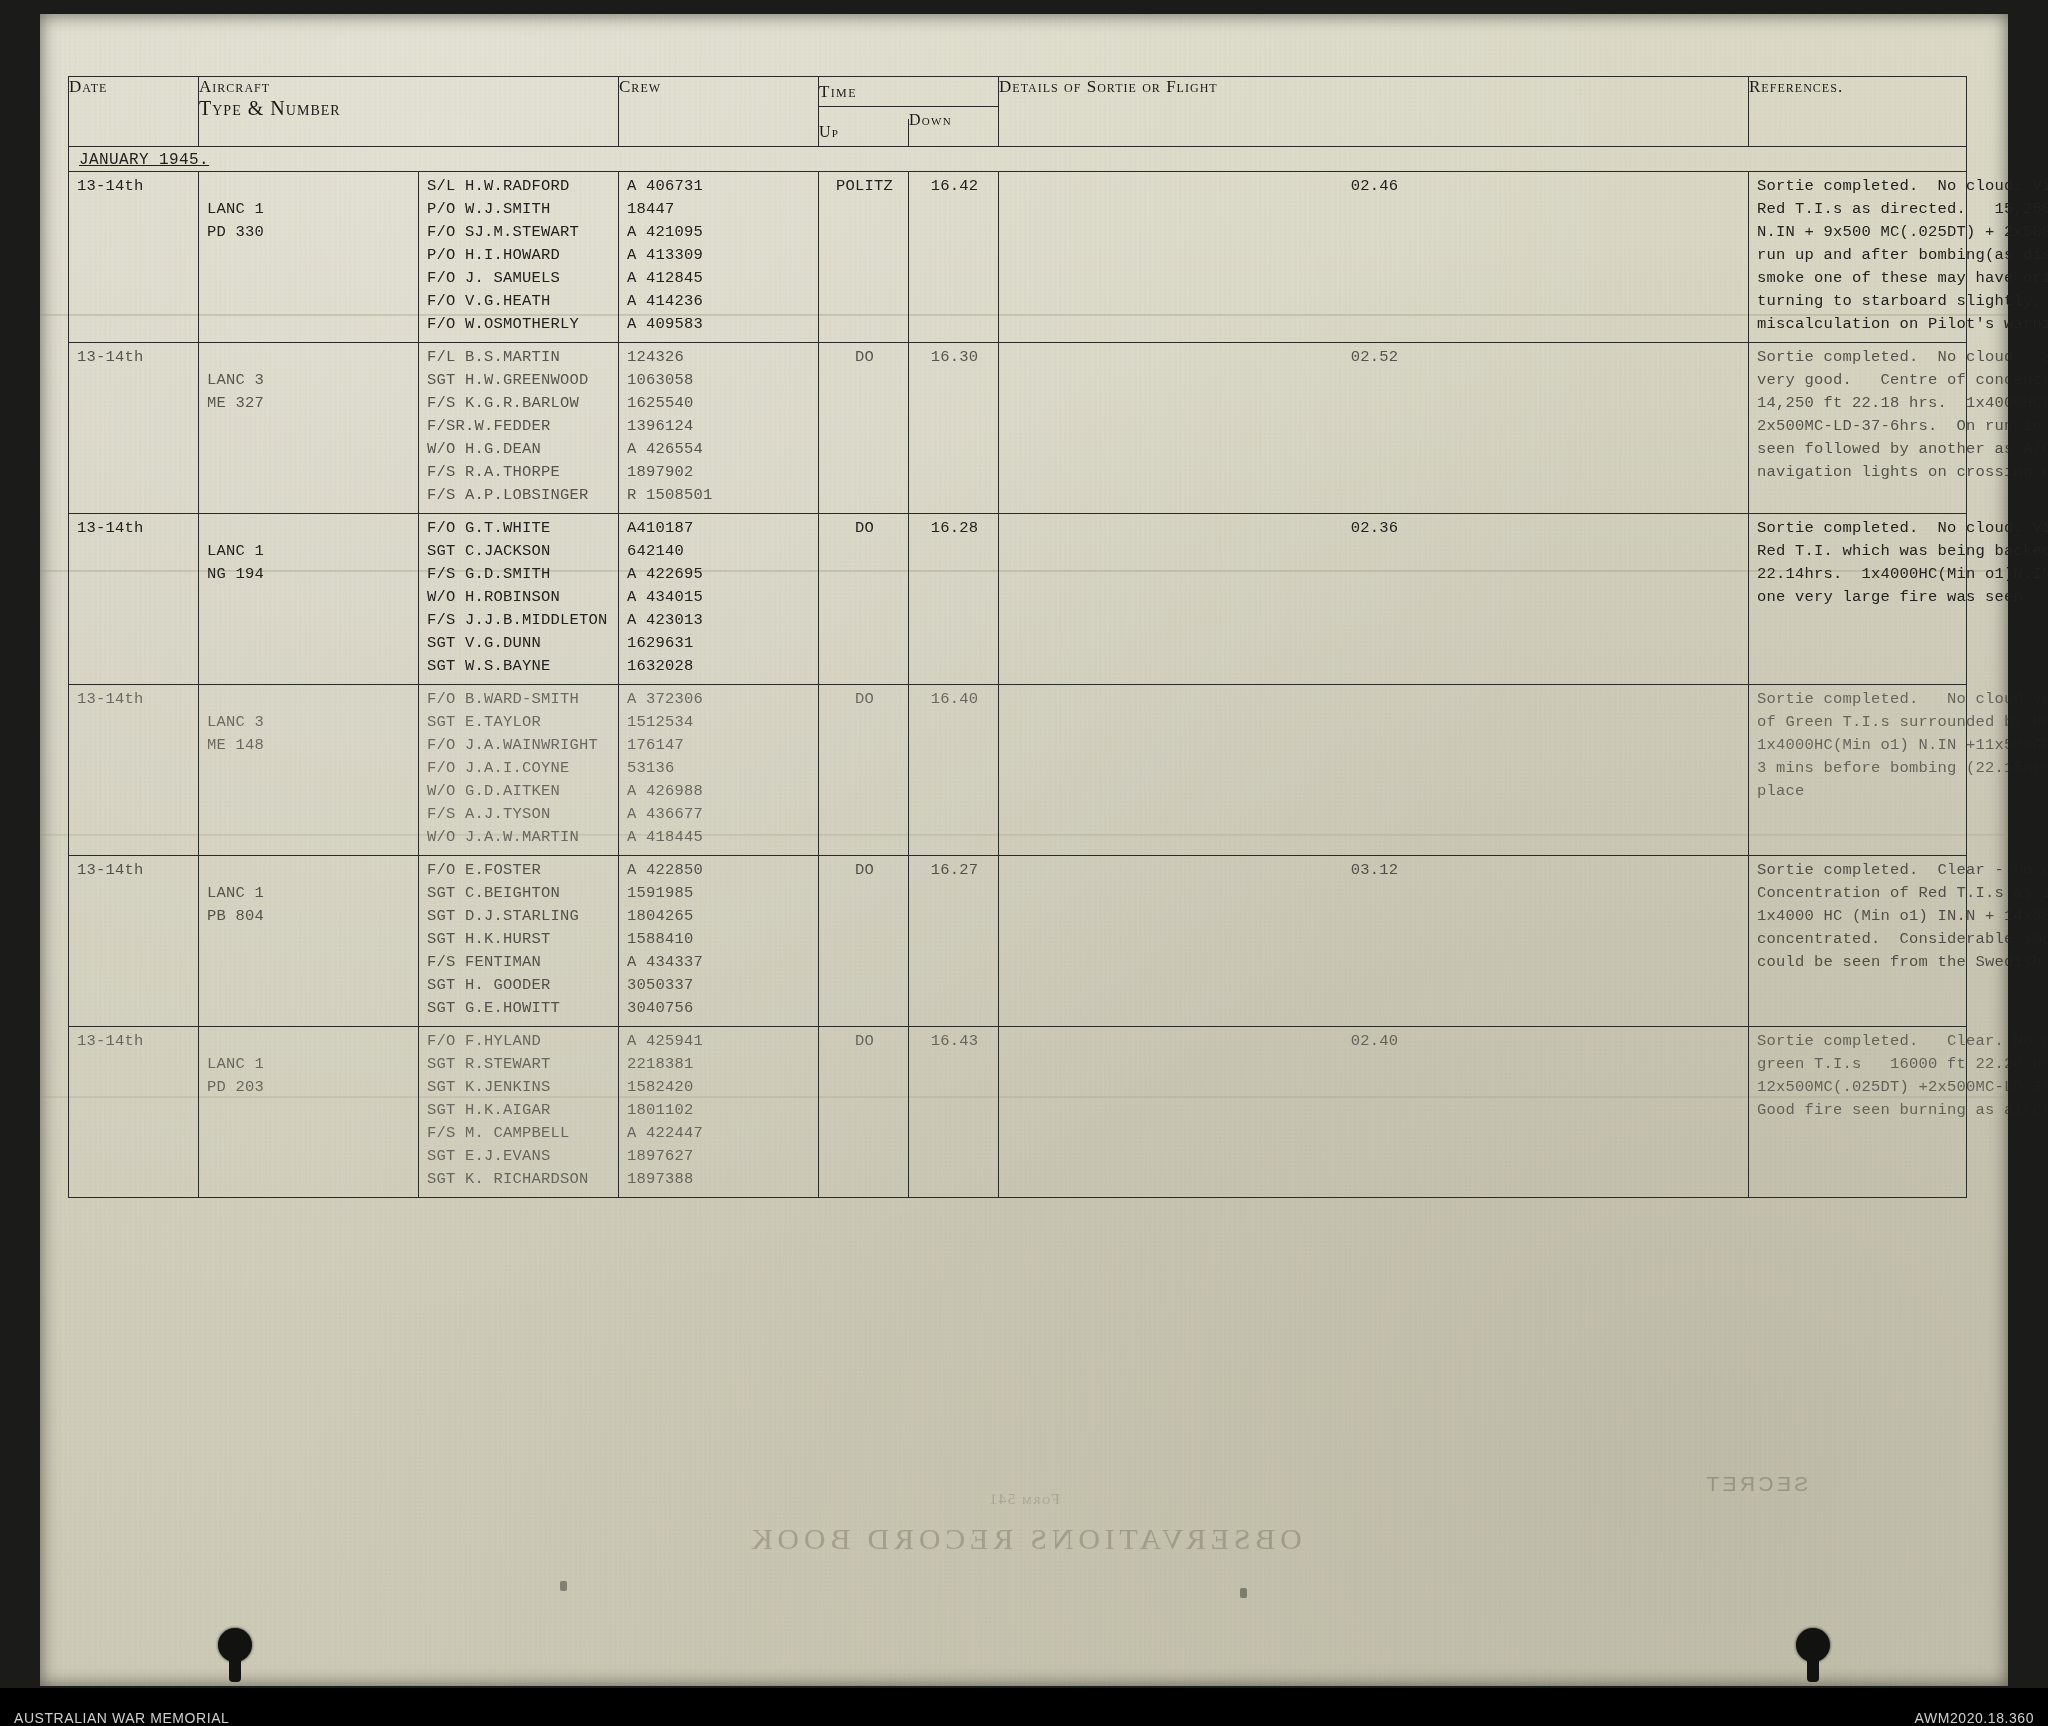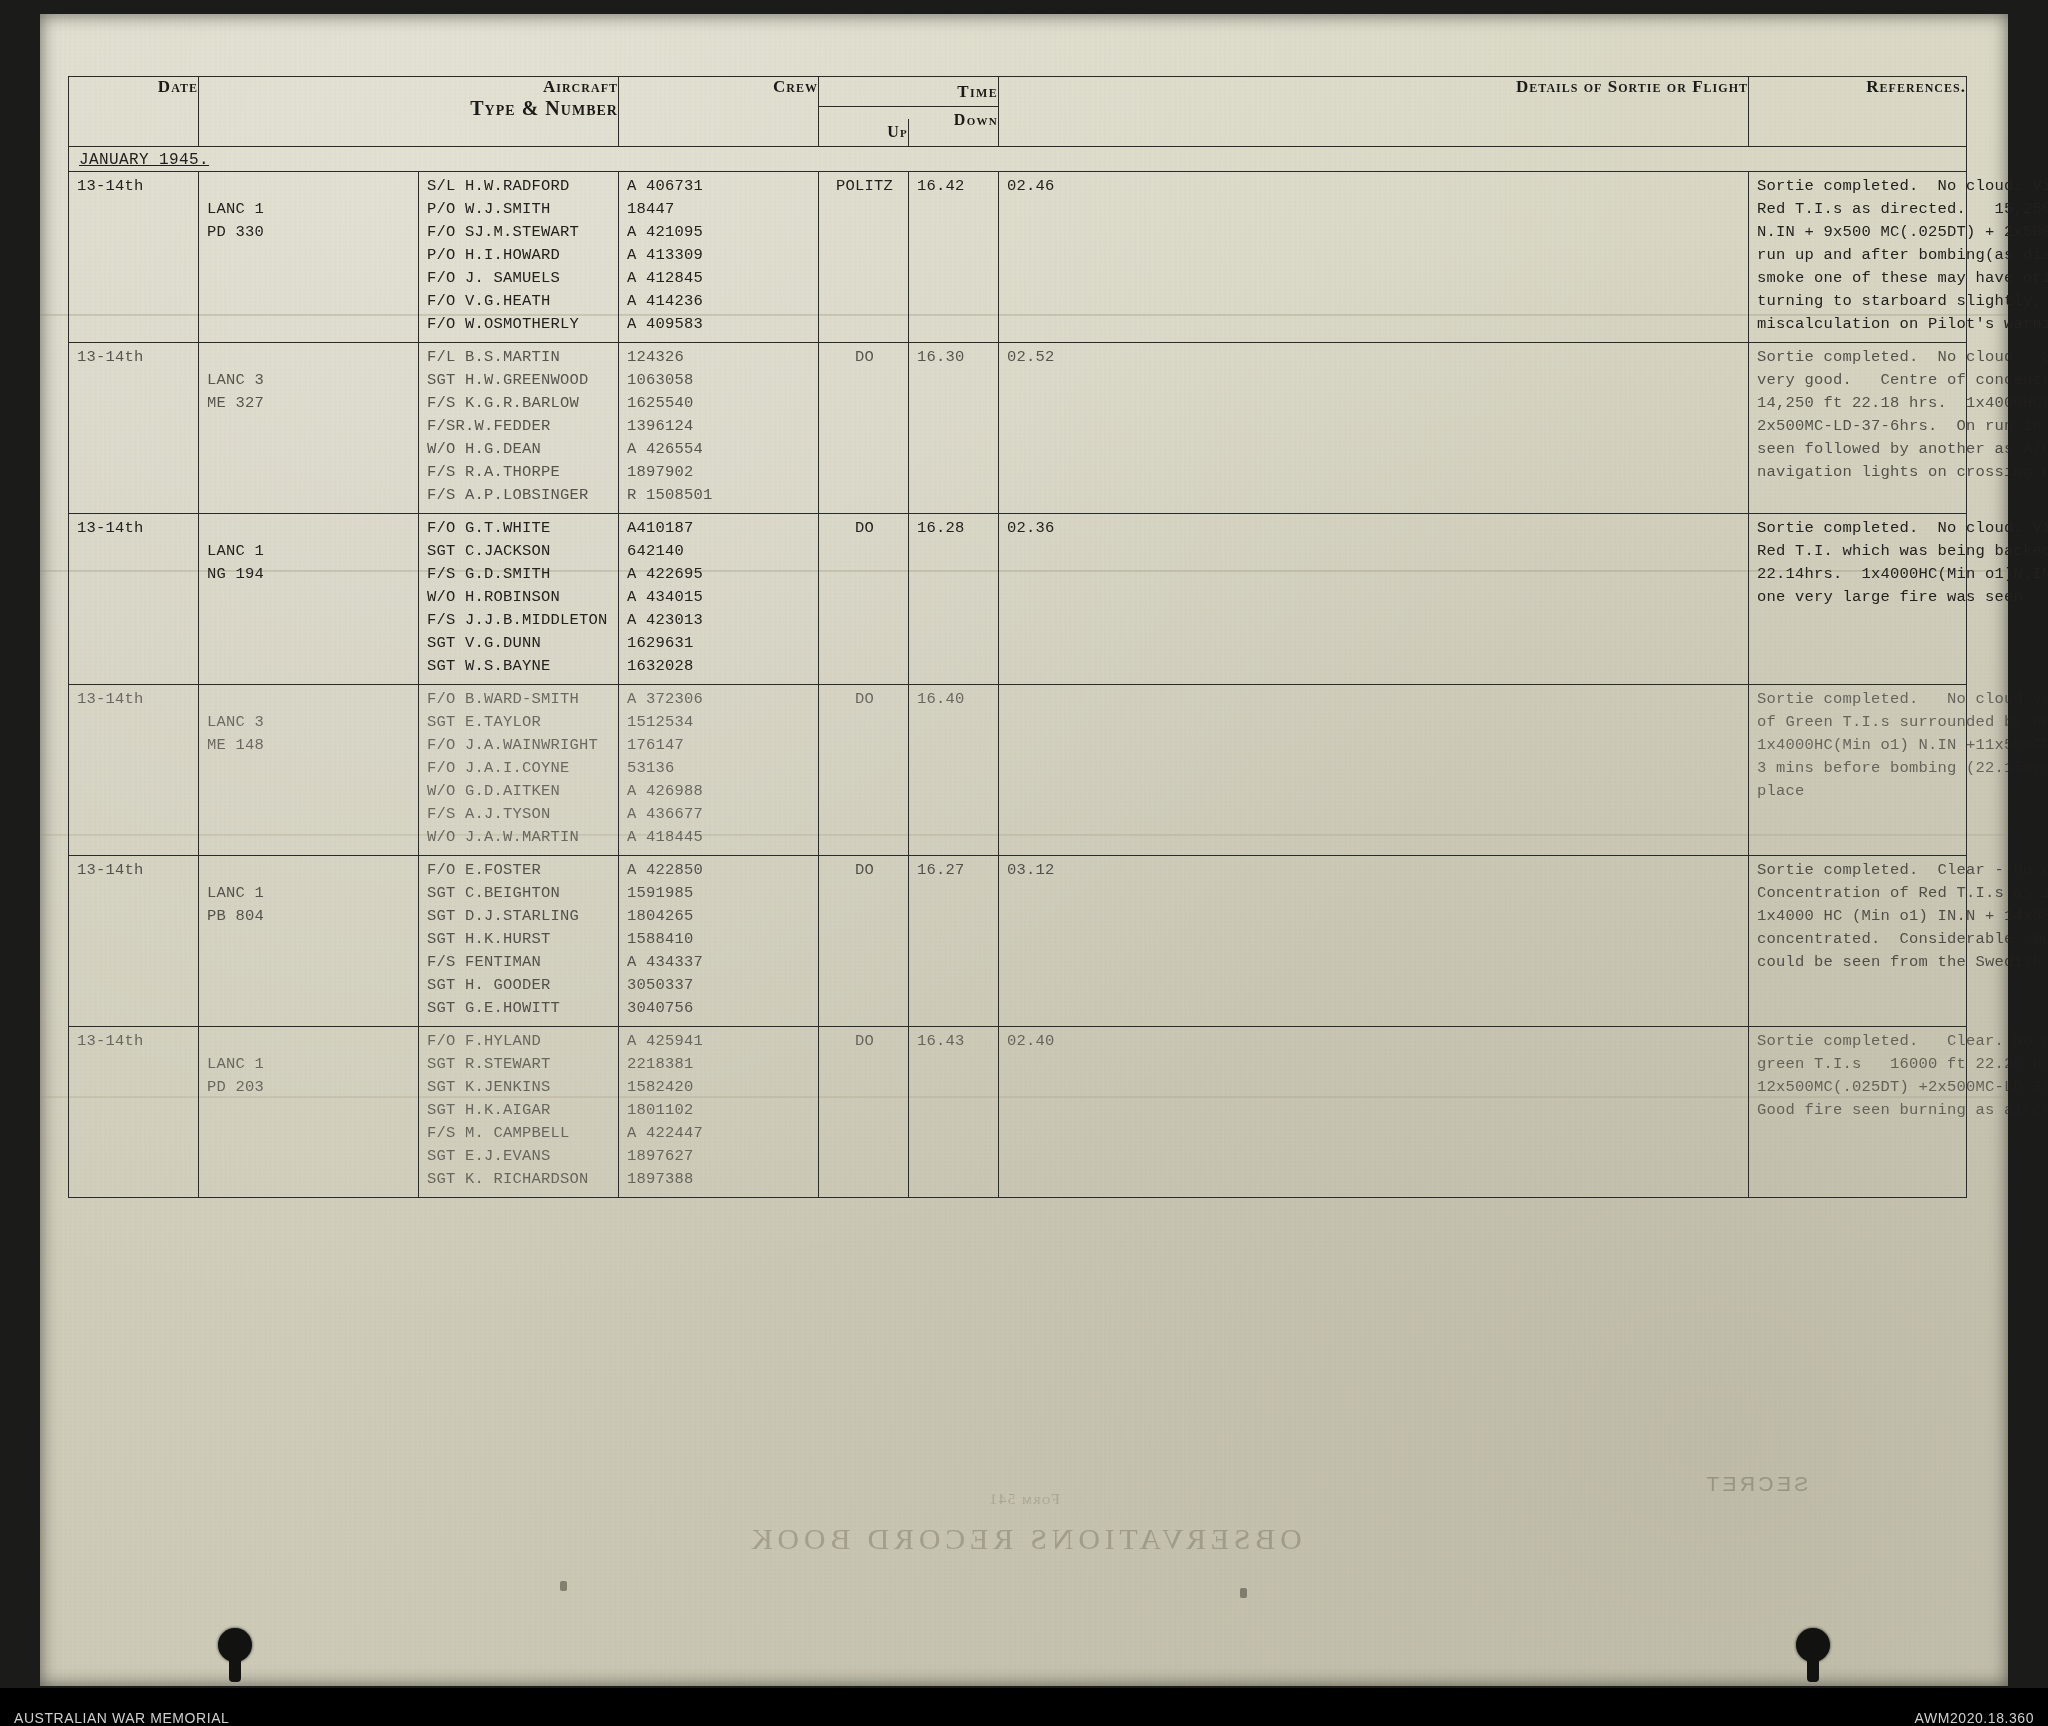--- a/index.html
+++ b/index.html
@@ -57,26 +57,26 @@
     border-collapse: collapse;
     table-layout: fixed;
     color: #1d1d1c;
   }
   table.log td, table.log th {
     border: 1px solid #2a2a28;
     vertical-align: top;
     padding: 0;
   }
   .hdr th {
-    text-align: right;
+    text-align: left;
     font-family: "Liberation Serif", serif;
     font-variant: small-caps;
     font-size: 17px;
     letter-spacing: 0.06em;
-    font-weight: 700;
+    font-weight: 400;
     padding: 5px 2px 6px 2px;
     color: #1a1a18;
   }
   .hdr .sub {
     font-size: 20px;
     display: block;
   }
   .time-head {
     padding: 0 !important;
   }
@@ -109,21 +109,21 @@
     line-height: 23px;
     color: #23211e;
     white-space: pre;
     letter-spacing: 0.2px;
   }
   .cell-pad { padding: 3px 6px 6px 8px; }
 
   .date-col .tw   { text-align: left; }
   .crew-col .tw   { text-align: left; }
   .duty-col .tw   { text-align: center; }
-  .time-col .tw   { text-align: left; }
+  .time-col .tw   { text-align: center; }
   .ref-col        { }
   .row-block td { padding-bottom: 10px; }
 
   .month-row td {
     border-bottom: none;
     border-top: 1px solid #2a2a28;
   }
   .month-label {
     font-family: "Liberation Mono", monospace;
     font-size: 16px;

